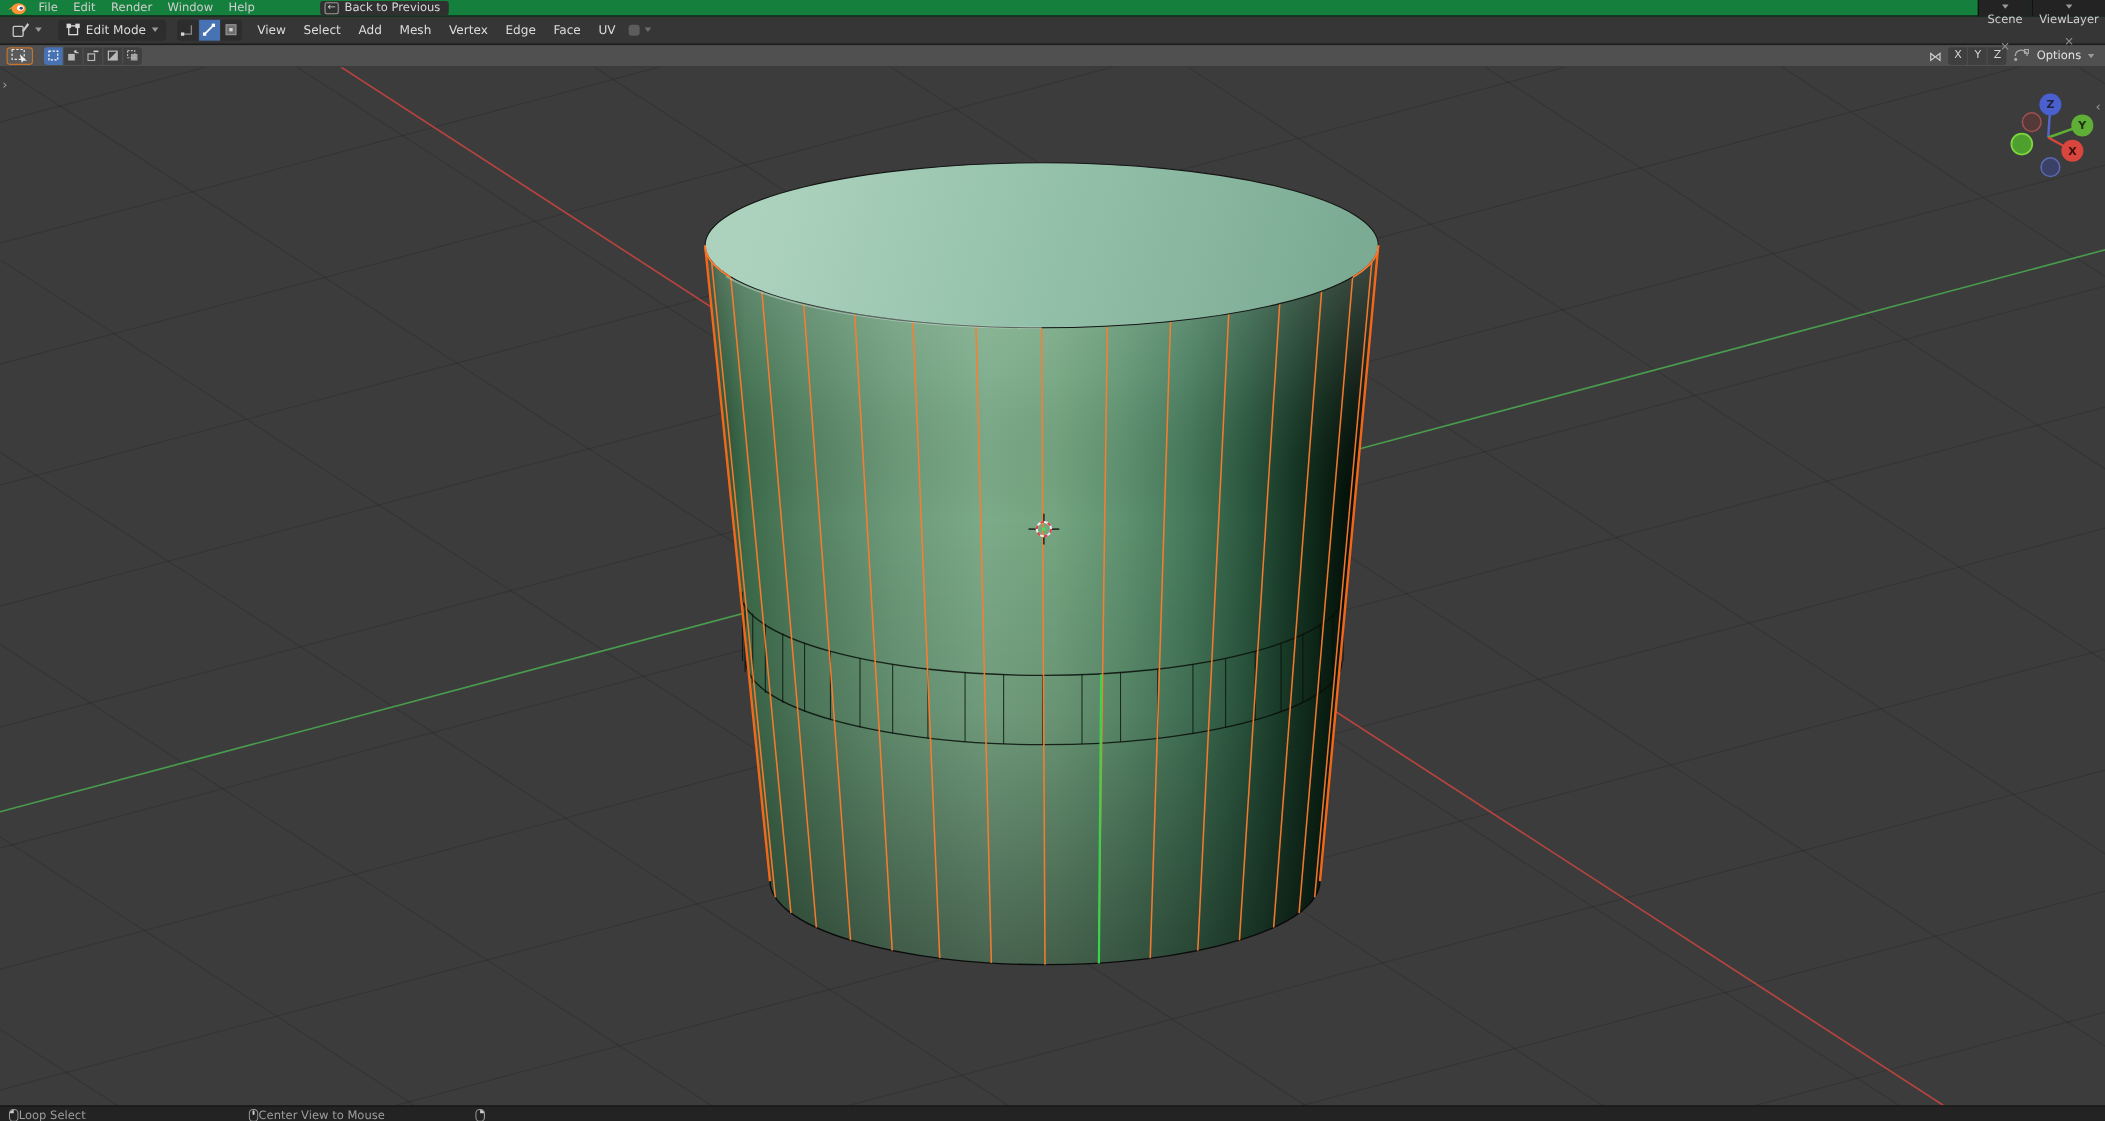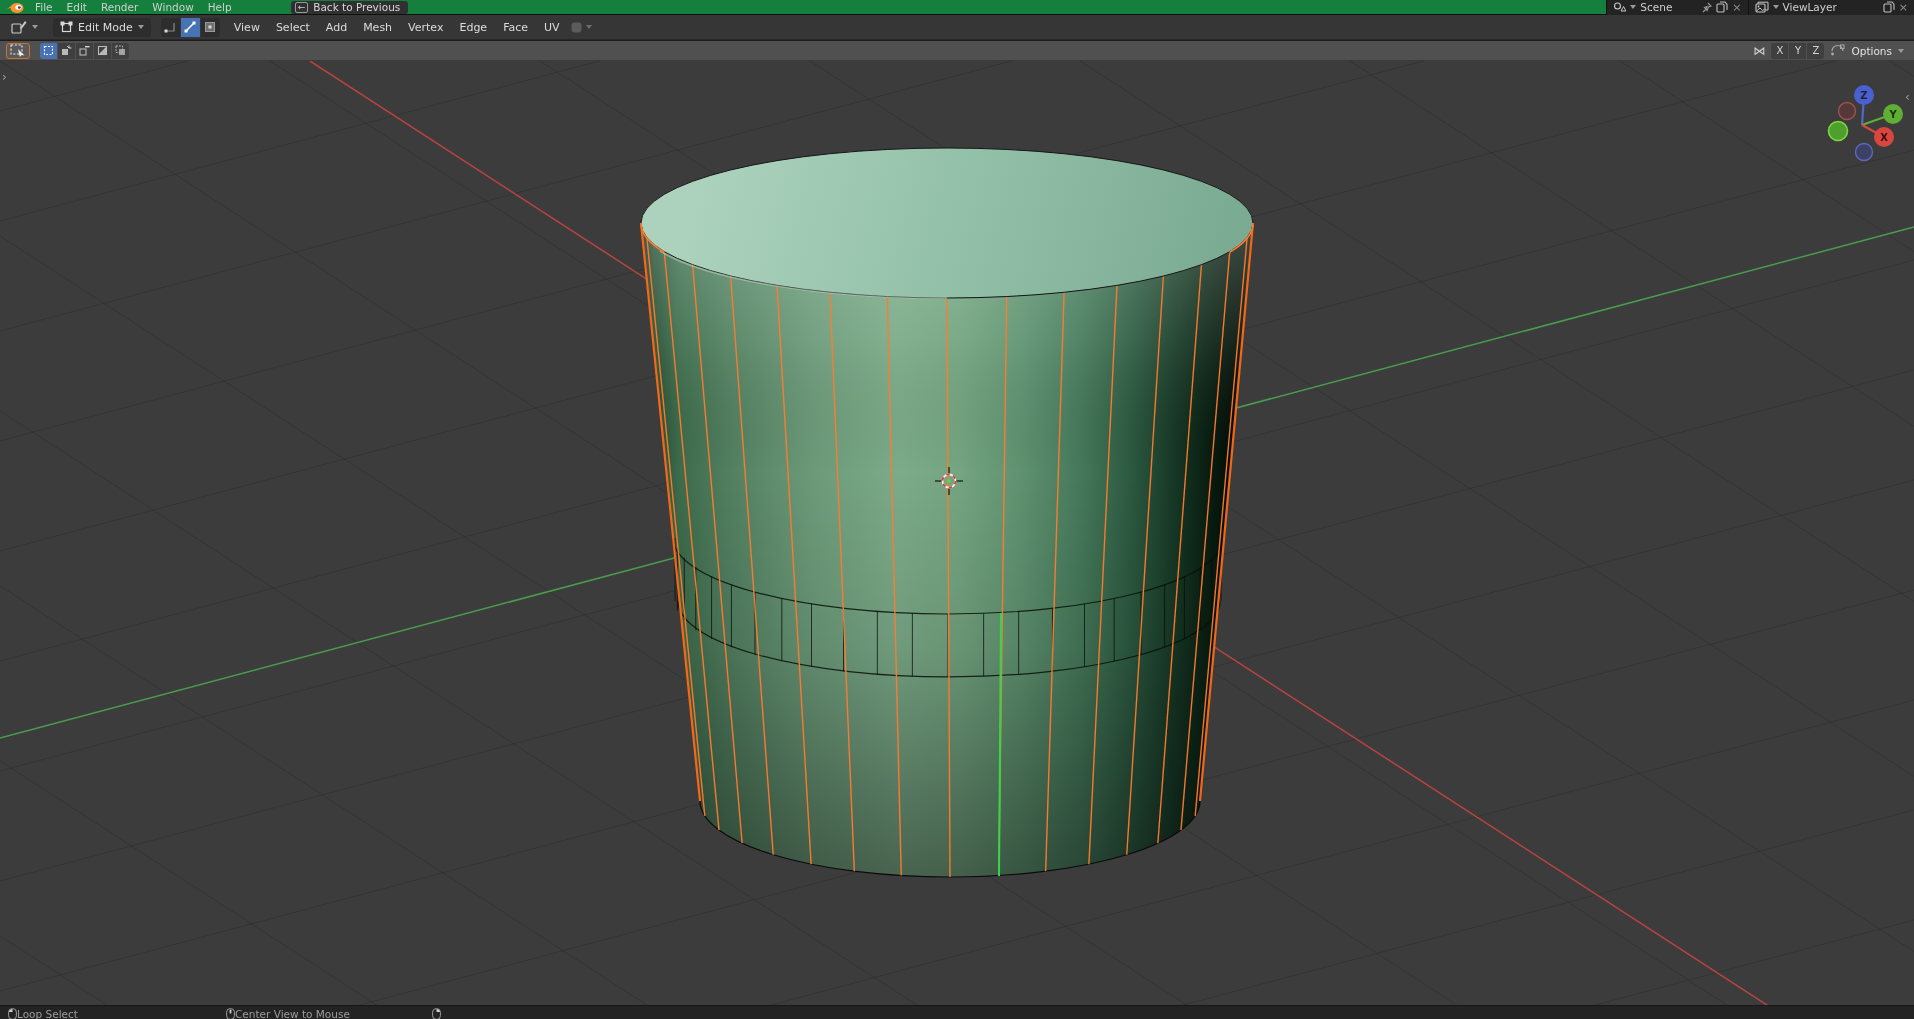--- a/index.html
+++ b/index.html
@@ -11,21 +11,21 @@
   #topbar { top:0; height:15px; background:#15803d; border-bottom:1px solid #101010;
             color:#cfcfcf; font-size:10.5px; z-index:5; }
   .tb-menu { padding:0 7px; line-height:15px; cursor:default; }
   #blender-logo { width:20px; height:13px; margin-left:6px; margin-right:2px; }
   .back-btn { margin-left:52px; height:13px; display:flex; align-items:center; gap:5px;
               background:#303030; border-radius:3px; padding:0 8px 0 4px; color:#d8d8d8; }
   .back-btn .scr { font-size:9px; color:#cdcdcd; border:1px solid #9a9a9a; border-radius:2px;
                    padding:0 2px; line-height:9px; }
   .tb-right { margin-left:auto; display:flex; align-items:center; height:15px; }
   .tb-group { display:flex; align-items:center; gap:4px; padding:0 6px; height:15px;
-              border-left:1px solid #101010; background:#232323; }
+              border-left:1px solid #101010; background:#232323;flex-direction:column; }
   .chev { width:0; height:0; border-left:3px solid transparent; border-right:3px solid transparent;
           border-top:4px solid #9a9a9a; display:inline-block; }
   .mini-ic { display:inline-block; }
   .x-glyph { color:#8f8f8f; font-size:11px; line-height:11px; }
 
   
   #edheader { top:15px; height:25px; background:#363636; border-bottom:1px solid #282828;
               color:#dcdcdc; font-size:11px; z-index:4; }
   .eh-item { padding:0 8px; line-height:25px; cursor:default;text-align:center; }
   .dd { display:flex; align-items:center; gap:5px; background:#2d2d2d; border-radius:3px;

